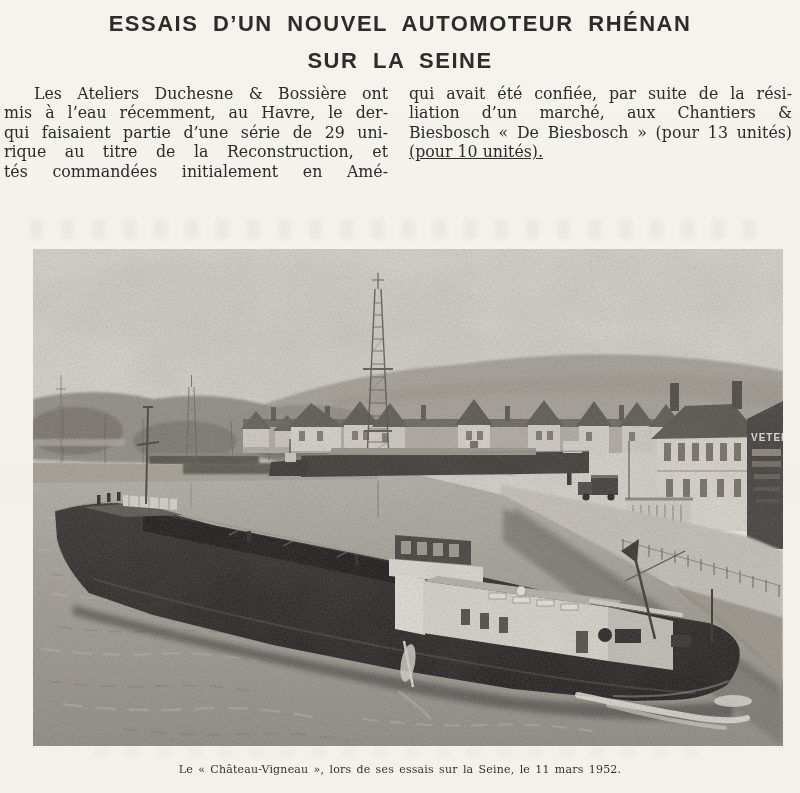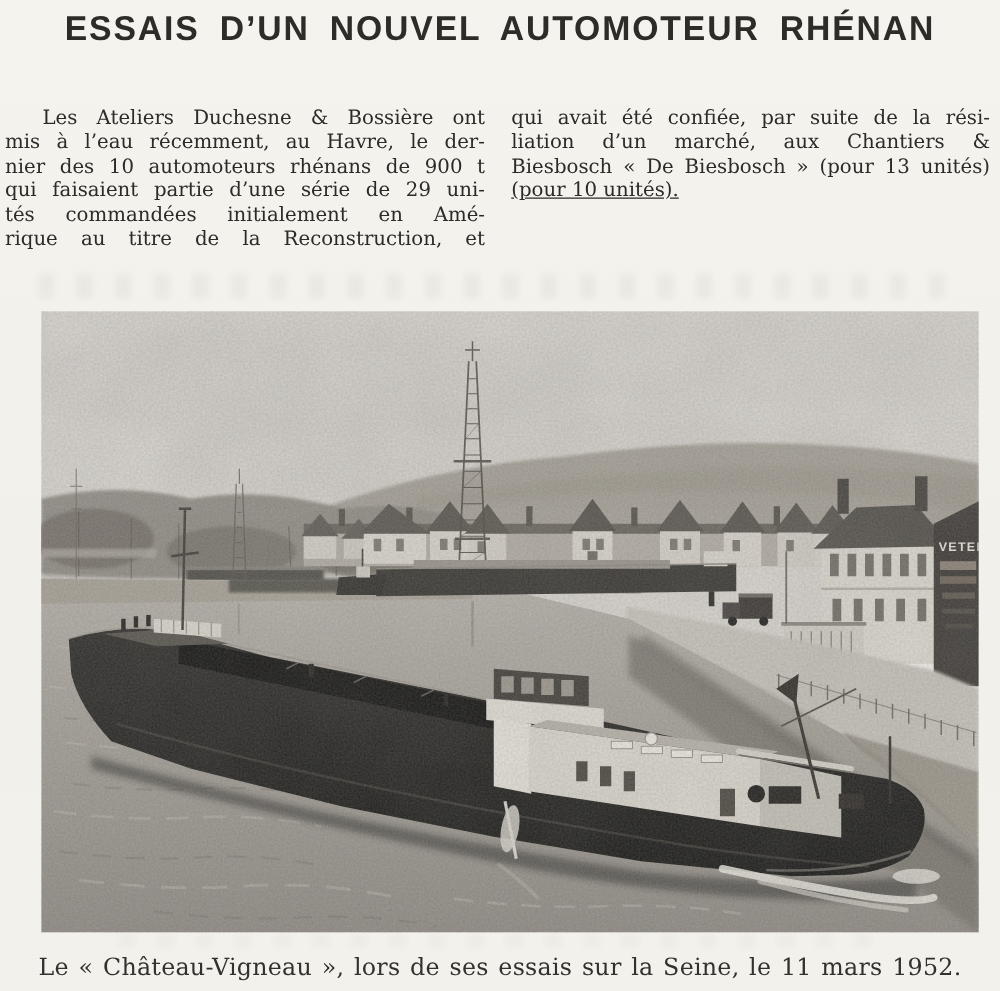--- a/index.html
+++ b/index.html
@@ -8,21 +8,21 @@
     background:linear-gradient(180deg,#f5f3ee 0%,#f2f0ea 60%,#f3f1eb 100%);
     overflow:hidden;
     font-family:"DejaVu Serif", serif;
     color:#2b2a28;
   }
   .masthead{
     position:absolute;top:5px;left:0;width:100%;
     text-align:center;
     font-family:"Liberation Sans", sans-serif;
     font-weight:700;
-    font-size:27px;
+    font-size:22px;
     line-height:37px;
     letter-spacing:1.5px;
     word-spacing:7px;
     color:#2e2c29;
     margin:0;
   }
   .masthead .tl{transform:scaleY(1.02);}
   .col{
     position:absolute;top:84px;
     font-size:15.8px;
@@ -44,42 +44,42 @@
   }
   .gb1{left:30px;top:219px;width:735px;height:20px;}
   .gb2{left:95px;top:747px;width:615px;height:11px;opacity:.4;}
   figure.photo{
     position:absolute;left:33px;top:249px;width:750px;height:497px;margin:0;padding:0;
   }
   figure.photo svg{display:block;}
   .caption{
     position:absolute;top:763px;left:0;width:100%;
     text-align:center;
-    font-size:19px;
+    font-size:11px;
     letter-spacing:.2px;
     word-spacing:1.5px;
     color:#32312e;
   }
 </style>
 </head>
 <body>
 
 <div class="page">
 
   <h1 class="masthead">
     <div class="tl">ESSAIS D’UN NOUVEL AUTOMOTEUR RHÉNAN</div>
+    <div class="tl">SUR LA SEINE</div>
   </h1>
 
   <div class="col col-left">
       <div class="tline indent"><span>Les </span><span class="it">Ateliers Duchesne &amp; Bossière</span><span> ont</span></div>
       <div class="tline"><span>mis à l’eau récemment, au Havre, le der-</span></div>
-      <div class="tline"><span>nier des 10 automoteurs rhénans de 900 t</span></div>
       <div class="tline"><span>qui faisaient partie d’une série de 29 uni-</span></div>
+      <div class="tline"><span>rique au titre de la Reconstruction, et</span></div>
       <div class="tline"><span>tés commandées initialement en Amé-</span></div>
-      <div class="tline"><span>rique au titre de la Reconstruction, et</span></div>
     </div>
   <div class="col col-right">
       <div class="tline"><span>qui avait été confiée, par suite de la rési-</span></div>
       <div class="tline"><span>liation d’un marché, aux Chantiers &amp;</span></div>
       <div class="tline"><span>Biesbosch « </span><span class="it">De Biesbosch</span><span> » (pour 13 unités)</span></div>
       <div class="tline no-just"><span>(pour 10 unités).</span></div>
     </div>
 
   <div class="ghost-band gb1"></div>
   <div class="ghost-band gb2"></div>

